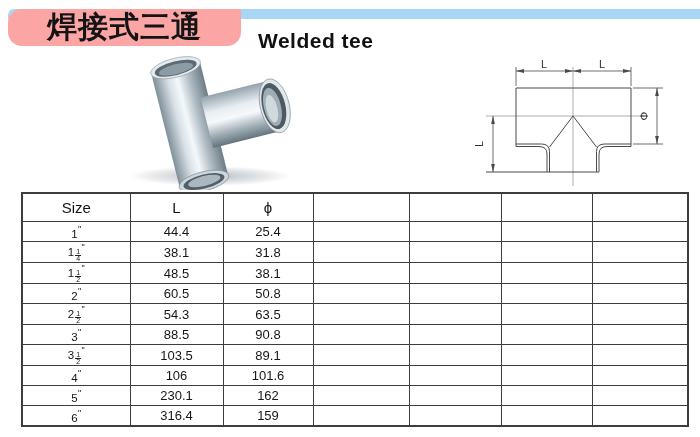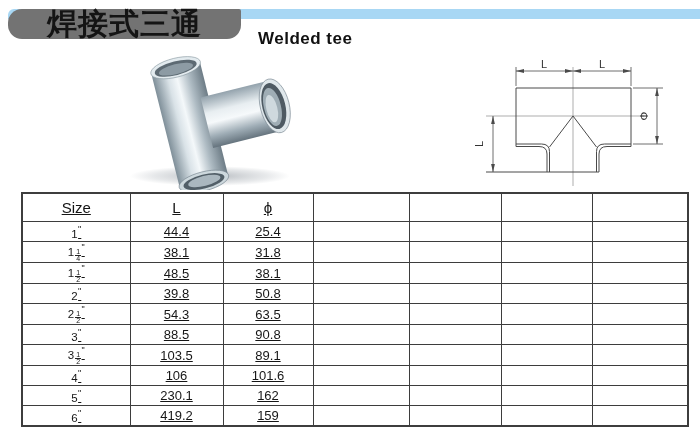--- a/index.html
+++ b/index.html
@@ -7,43 +7,42 @@
     width:700px;height:437px;position:relative;background:#ffffff;
     font-family:"Liberation Sans","DejaVu Sans",sans-serif;
     overflow:hidden;color:#161616;
   }
   
   .banner-strip{
     position:absolute;left:8px;top:9px;width:692px;height:10px;
     background:#a8d7f4;border-radius:6px 0 0 0;
   }
   .banner-block{
-    position:absolute;left:8px;top:9px;width:233px;height:30px;
-    background:#737373;border-radius:14px 2px 14px 14px;
+    position:absolute;left:8px;top:9px;width:233px;height:37px;
+    background:#fca5a5;border-radius:14px 2px 14px 14px;
     display:flex;align-items:center;justify-content:center;
   }
   .title-zh{
     font-size:30px;font-weight:bold;color:#141414;letter-spacing:1px;
     white-space:nowrap;
   }
   .title-en{
-    position:absolute;left:258px;top:29px;font-size:17px;font-weight:bold;
+    position:absolute;left:258px;top:29px;font-size:21px;font-weight:bold;
     color:#111;letter-spacing:0.5px;
   }
   
   .photo-wrap{position:absolute;left:105px;top:50px;width:220px;height:140px;}
   .drawing-wrap{position:absolute;left:458px;top:55px;width:235px;height:135px;}
   svg{display:block;}
   .dim-label{font-family:"Liberation Sans","DejaVu Sans",sans-serif;font-size:11px;fill:#333;}
   
   .spec-table{
     position:absolute;left:21px;top:192px;
     border-collapse:collapse;table-layout:fixed;
     border:2px solid #3d3d3d;
-    text-decoration:underline;
   }
   .spec-table col.c0{width:108px}
   .spec-table col.c1{width:93px}
   .spec-table col.c2{width:90px}
   .spec-table col.c3{width:96px}
   .spec-table col.c4{width:92px}
   .spec-table col.c5{width:91px}
   .spec-table col.c6{width:96px}
   .spec-table th,.spec-table td{
     border:1px solid #3d3d3d;text-align:center;vertical-align:middle;
@@ -213,21 +212,21 @@
           </span><span class="size-prime">"</span></td>
         <td>48.5</td>
         <td>38.1</td>
         <td></td>
         <td></td>
         <td></td>
         <td></td>
       </tr>
       <tr>
         <td class="size-cell"><span class="size-whole">2</span><span class="size-prime">"</span></td>
-        <td>39.8</td>
+        <td>60.5</td>
         <td>50.8</td>
         <td></td>
         <td></td>
         <td></td>
         <td></td>
       </tr>
       <tr>
         <td class="size-cell"><span class="size-whole">2</span><span class="size-frac">
             <span class="num">1</span>
             <span class="den">2</span>
@@ -273,21 +272,21 @@
         <td class="size-cell"><span class="size-whole">5</span><span class="size-prime">"</span></td>
         <td>230.1</td>
         <td>162</td>
         <td></td>
         <td></td>
         <td></td>
         <td></td>
       </tr>
       <tr>
         <td class="size-cell"><span class="size-whole">6</span><span class="size-prime">"</span></td>
-        <td>419.2</td>
+        <td>316.4</td>
         <td>159</td>
         <td></td>
         <td></td>
         <td></td>
         <td></td>
       </tr>
     </tbody>
 </table>
 
 </body></html>

